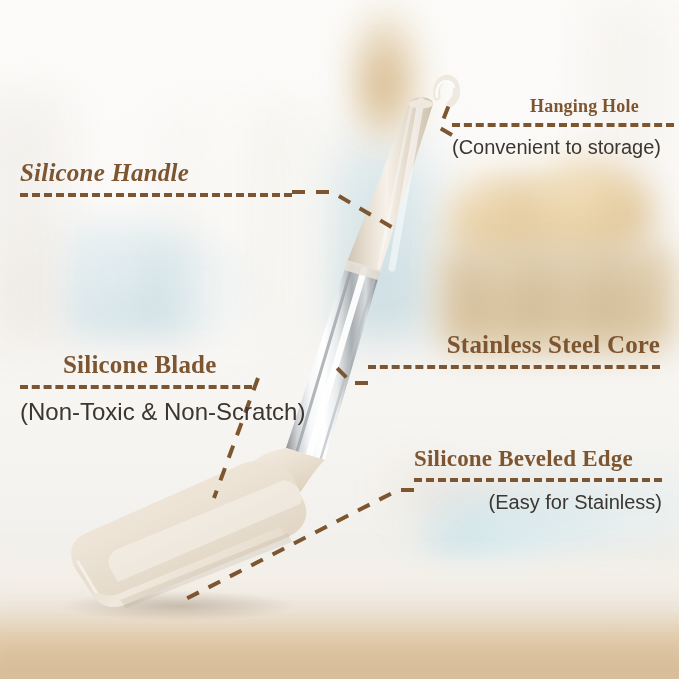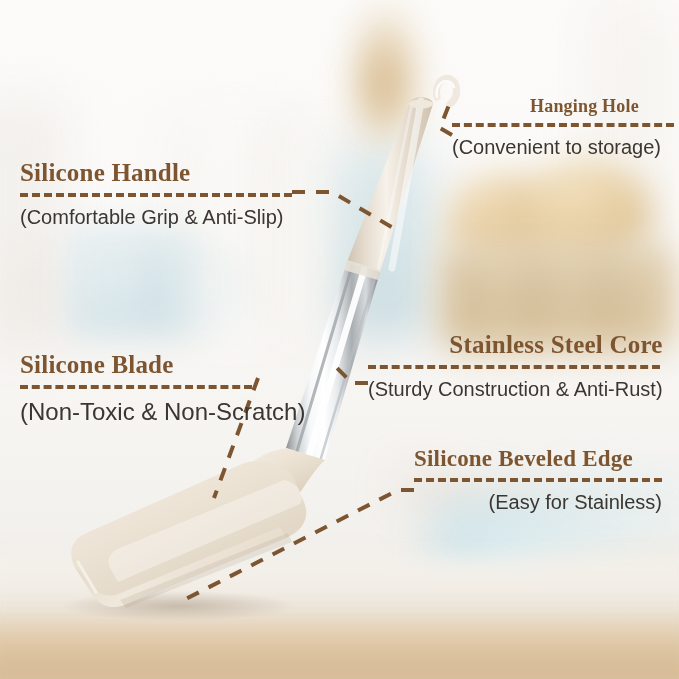--- a/index.html
+++ b/index.html
@@ -92,31 +92,31 @@
     font-weight:700;color:#7d5530;letter-spacing:.2px;
     white-space:nowrap;line-height:1;
   }
   .ann .rule{height:0;border-top:4px dashed #7d5530;}
   .ann .sub{
     font-family:"Liberation Sans",sans-serif;
     color:#3b3631;white-space:nowrap;line-height:1.15;margin-top:9px;
   }
 
   #ann-handle{left:20px;top:160px;}
-  #ann-handle .title{font-size:25px;}
+  #ann-handle .title{font-size:25px;font-style:italic;}
   #ann-handle .rule{width:272px;margin:8px 0 6px 0;}
   #ann-handle .sub{font-size:20px;}
 
   #ann-hole{left:452px;top:97px;}
   #ann-hole .title{font-size:18px;text-align:left;padding-left:78px;}
   #ann-hole .rule{width:222px;margin:8px 0 6px 0;}
   #ann-hole .sub{font-size:20px;}
 
   #ann-blade{left:20px;top:352px;}
-  #ann-blade .title{font-size:25px;}
+  #ann-blade .title{font-size:25px;margin-left:43px;}
   #ann-blade .rule{width:232px;margin:8px 0 6px 0;}
   #ann-blade .sub{font-size:24px;}
 
   #ann-steel{left:368px;top:332px;}
   #ann-steel .title{font-size:25px;text-align:right;}
   #ann-steel .rule{width:292px;margin:8px 0 6px 0;}
   #ann-steel .sub{font-size:20px;}
 
   #ann-bevel{left:414px;top:447px;}
   #ann-bevel .title{font-size:23px;}
@@ -251,39 +251,37 @@
 
       <path d="M368 383 L352 383 L332 363"></path>
 
       <path d="M414 490 L398 490 L182 601"></path>
     </g>
   </svg>
 
   <div class="ann" id="ann-handle">
     <div class="title">Silicone Handle</div>
     <div class="rule"></div>
-    <div class="sub">(Comfortable Grip &amp; Anti-Slip)</div>
   </div>
 
   <div class="ann" id="ann-hole">
     <div class="title">Hanging Hole</div>
     <div class="rule"></div>
     <div class="sub">(Convenient to storage)</div>
   </div>
 
   <div class="ann" id="ann-blade">
     <div class="title">Silicone Blade</div>
     <div class="rule"></div>
     <div class="sub">(Non-Toxic &amp; Non-Scratch)</div>
   </div>
 
   <div class="ann" id="ann-steel">
     <div class="title">Stainless Steel Core</div>
     <div class="rule"></div>
-    <div class="sub">(Sturdy Construction &amp; Anti-Rust)</div>
   </div>
 
   <div class="ann" id="ann-bevel">
     <div class="title">Silicone Beveled Edge</div>
     <div class="rule"></div>
     <div class="sub">(Easy for Stainless)</div>
   </div>
 
 </div>
 

